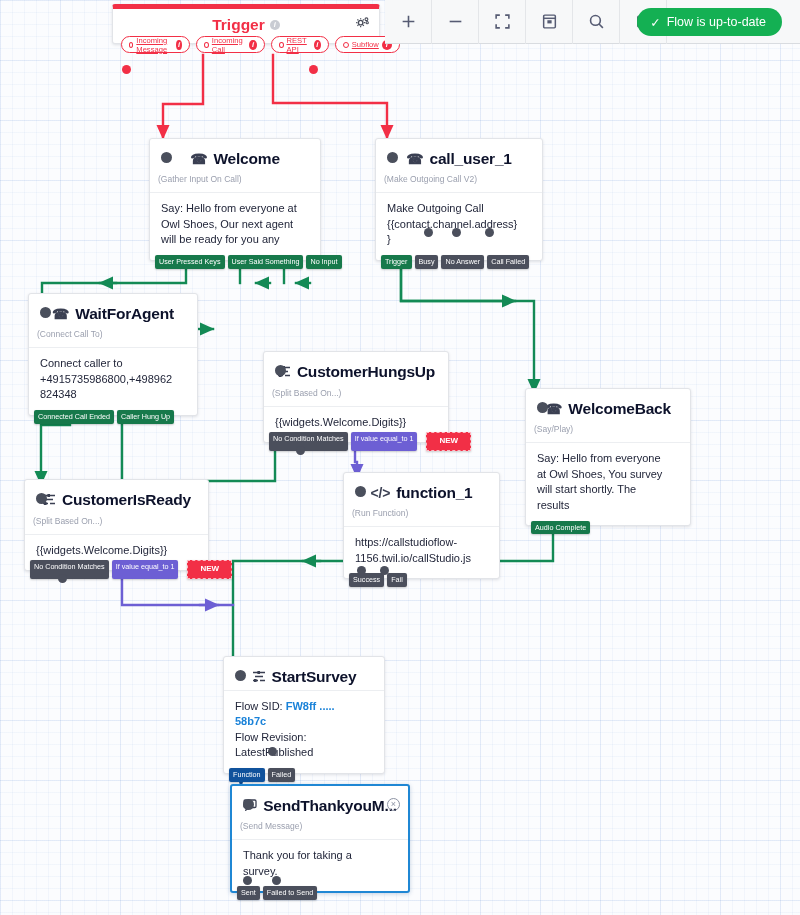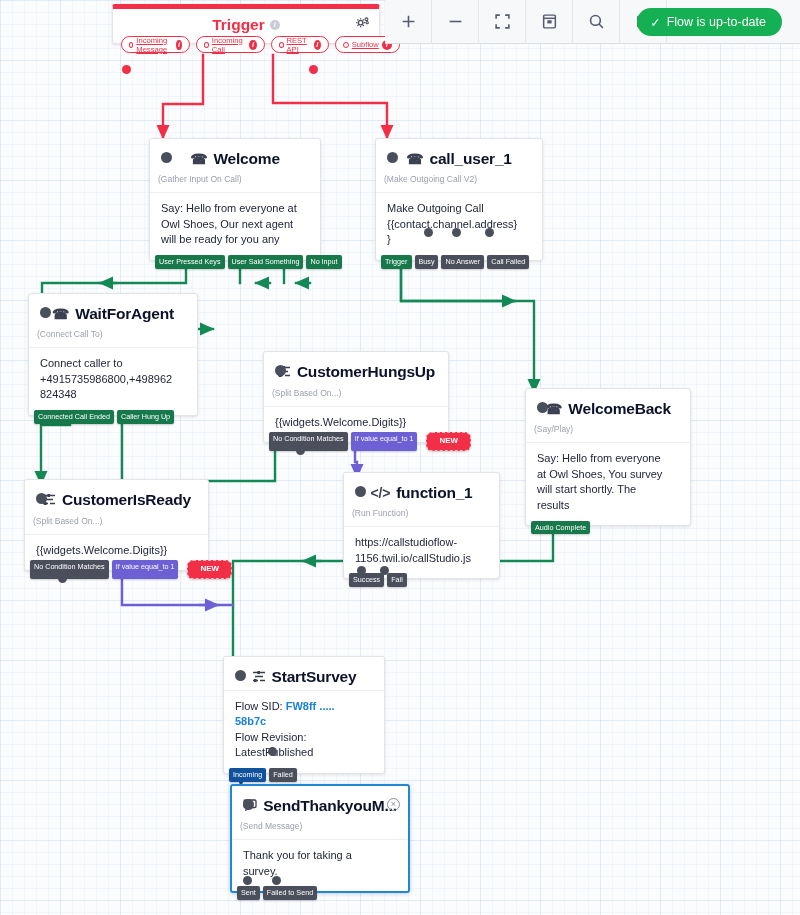--- a/index.html
+++ b/index.html
@@ -98,21 +98,21 @@
   .port {
     font-size: 7.2px; color: #fff; padding: 3px 4px 3px 4px;
     border-radius: 2px; line-height: 1.1; cursor: pointer;
     box-shadow: 0 1px 2px rgba(0,0,0,.2);
   }
   .port.green  { background: #17794b; }
   .port.gray   { background: #4b4f5c; }
   .port.purple { background: #6d5fd4; }
   .port.blue   { background: #10529c; }
   .port.newpill {
-    background: #f22f46; color:#fff; border-radius: 6px;
+    background: #f22f46; color:#fff; border-radius: 0;
     padding: 4px 12px; font-size: 8px; font-weight: 700;
     border: 1.5px dashed #ffb9c3; margin-left: 6px;
   }
   .sidlink { color: #1a82d8; font-weight: 700; }
 
   
   #trigger {
     position: absolute; left: 112px; top: 4px; width: 268px;
     background: #fff; border: 1px solid #e2e4e8; border-radius: 3px;
     border-top: 5px solid #f22f46;
@@ -396,21 +396,21 @@
         <span>StartSurvey</span>
       </span>
     </div>
     <div class="node-body">
       <div>
         <span>Flow SID: </span><span class="sidlink">FW8ff ..... 58b7c</span>
       </div>
       <div>Flow Revision: LatestPublished</div>
     </div>
     <div class="ports">
-      <span class="port blue">Incoming</span>
+      <span class="port blue">Function</span>
       <span class="port gray">Failed</span>
     </div>
   </div>
   <div class="endcap gray" style="left:268px; top:747px;"></div>
 
   <div class="node selected" style="left:230px; top:784px; width:180px;">
     <div class="node-head">
       <span class="node-dot"></span>
       <span class="node-title">
         <span class="ticon">

